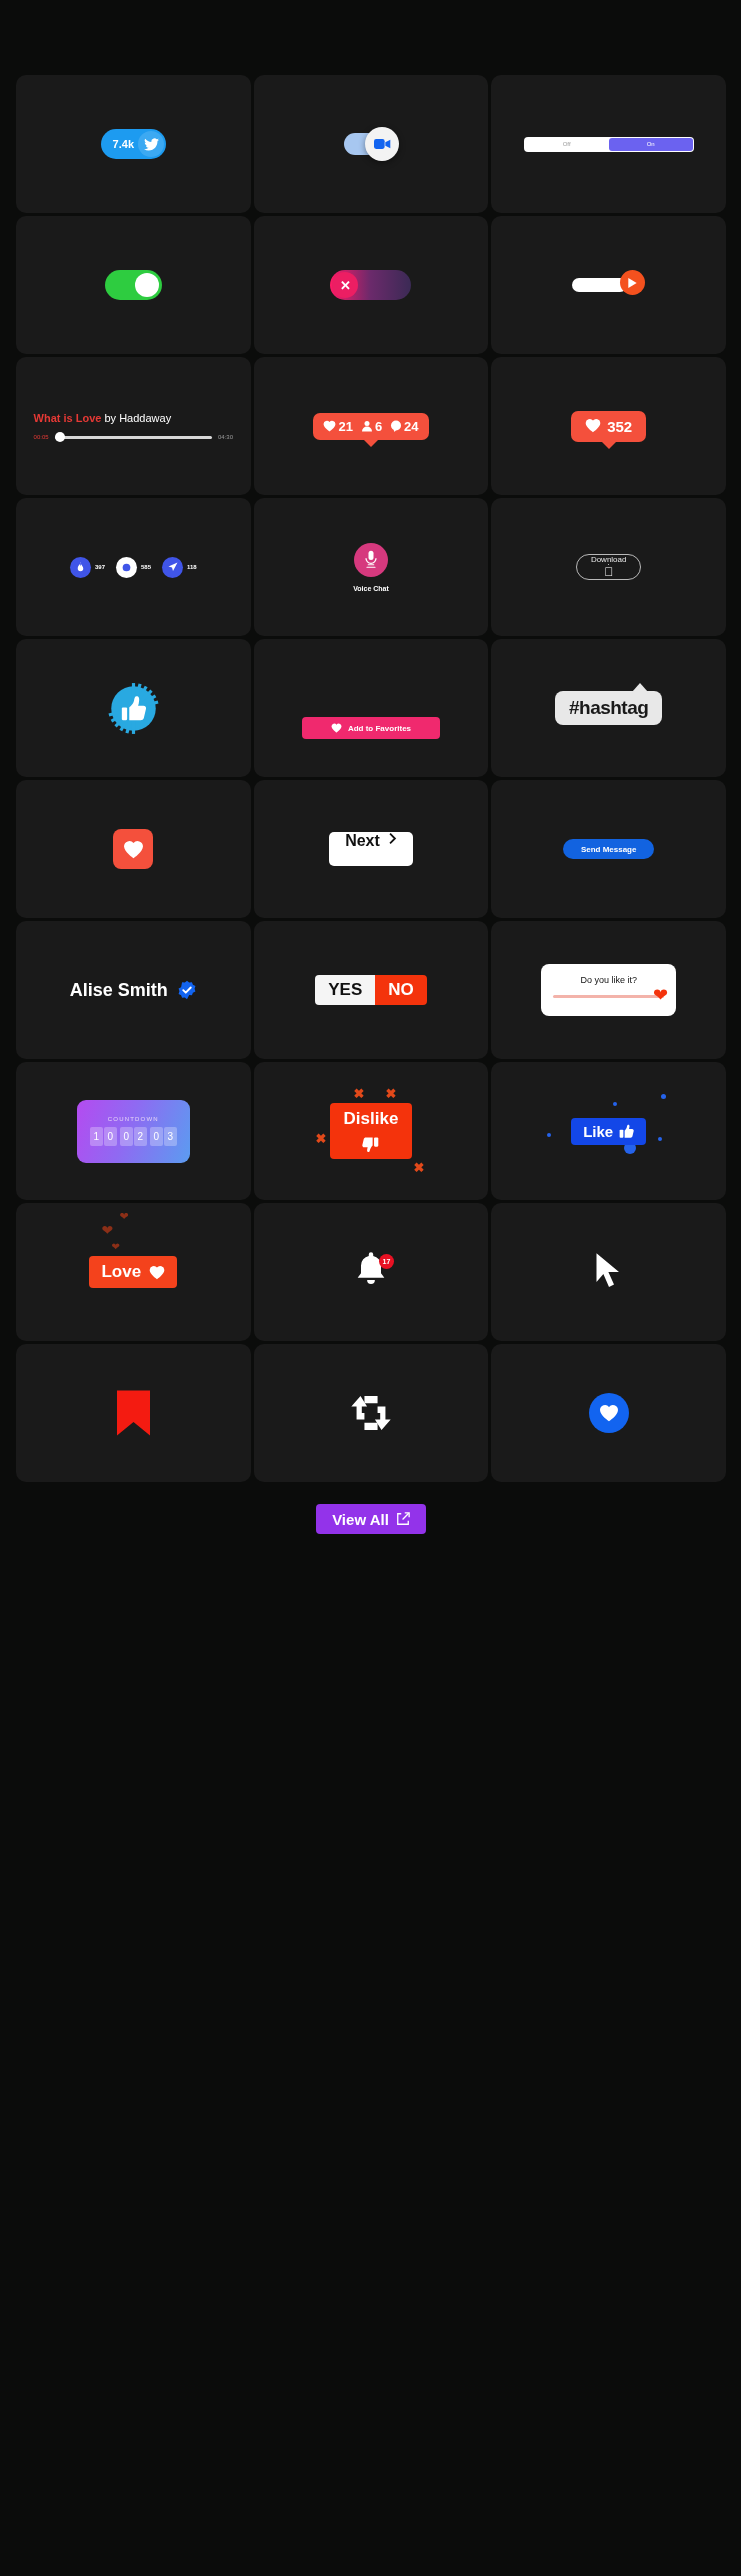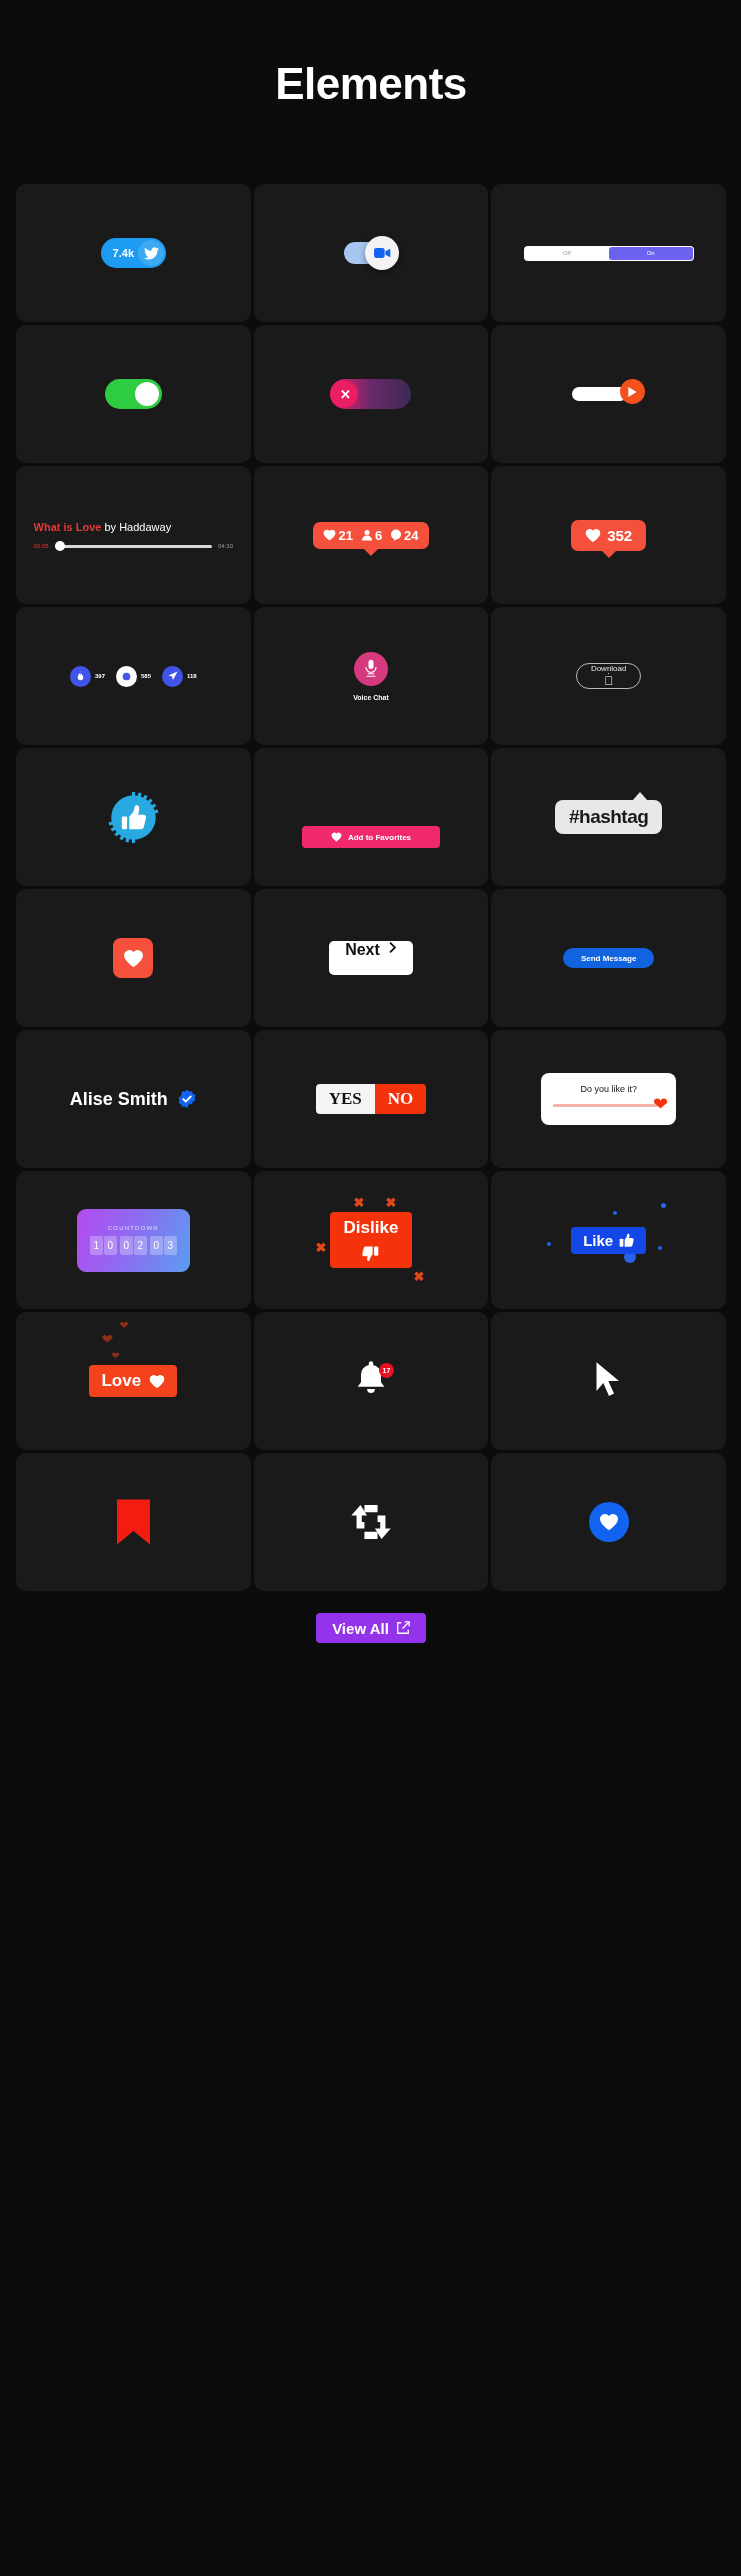--- a/index.html
+++ b/index.html
@@ -117,21 +117,21 @@
     background:#f4503c; border-radius:7px; padding:6px 10px; position:relative;
     display:flex; align-items:center; gap:8px;
   }
   .ig-tip .it { display:flex; align-items:center; gap:2px; color:#fff; font-size:13px; font-weight:600; }
   .ig-tip:after {
     content:''; position:absolute; bottom:-7px; left:50%; transform:translateX(-50%);
     border-left:8px solid transparent; border-right:8px solid transparent; border-top:8px solid #f4503c;
   }
   .like-tip {
     background:#f4503c; border-radius:7px; padding:7px 14px; position:relative;
-    display:flex; align-items:center; gap:6px; color:#fff; font-size:15px; font-weight:600;
+    display:flex; align-items:flex-start; gap:6px; color:#fff; font-size:15px; font-weight:600;
   }
   .like-tip:after {
     content:''; position:absolute; bottom:-7px; left:50%; transform:translateX(-50%);
     border-left:8px solid transparent; border-right:8px solid transparent; border-top:8px solid #f4503c;
   }
   
   .counters { display:flex; align-items:center; gap:11px; }
   .counters .grp { display:flex; align-items:center; gap:4px; }
   .cbubble { width:21px; height:21px; border-radius:50%; display:flex; align-items:center; justify-content:center; }
   .cbubble.blue { background:#4055e8; }
@@ -169,21 +169,21 @@
     display:flex; align-items:flex-start; gap:8px; color:#111; font-size:16px; font-weight:600;
   }
   .send-btn {
     background:#1263e0; border-radius:13px; height:20px; padding:0 18px;
     display:flex; align-items:center; color:#fff; font-size:8px; font-weight:700;
   }
   
   .verified-name { display:flex; align-items:center; gap:9px; }
   .verified-name .nm { color:#fff; font-size:18px; font-weight:700; }
   .vcheck { width:20px; height:20px; }
-  .yesno { display:flex; border-radius:4px; overflow:hidden;font-family:Liberation Serif, serif; }
+  .yesno { display:flex; border-radius:4px; overflow:hidden; }
   .yesno .y { background:#f5f5f5; color:#111; font-size:17px; font-weight:700; padding:5px 13px; }
   .yesno .n { background:#f4330c; color:#fff; font-size:17px; font-weight:700; padding:5px 13px; }
   .dyl {
     background:#fff; border-radius:8px; width:135px; padding:11px 12px 18px;
   }
   .dyl .q { color:#111; font-size:9px; text-align:center; margin-bottom:10px; }
   .dyl .sl { height:3px; background:#f3b3aa; border-radius:2px; position:relative; }
   .dyl .sl .hb { position:absolute; right:-4px; top:-9px; color:#f4330c; font-size:18px; line-height:18px; }
   
   .countdown {
@@ -226,21 +226,20 @@
   .view-all {
     background:#9333ea; border-radius:4px; height:30px; padding:0 16px;
     display:flex; align-items:center; gap:7px; color:#fff; font-size:15px; font-weight:600;
   }
 </style>
 </head>
 <body>
 
 <div class="page">
 
-  <h1 class="page-title">Elements</h1>
 
   <div class="grid">
 
     <div class="card">
       <div class="tw-pill">
         <span class="num">7.4k</span>
         <span class="tw-knob">
           <svg width="15" height="13" viewBox="0 0 24 20" fill="#fff">
               <path d="M24 2.4c-.9.4-1.8.7-2.8.8 1-.6 1.8-1.6 2.2-2.7-1 .6-2 1-3.1 1.2A4.9 4.9 0 0 0 11.9 6c-4-.2-7.6-2.1-10-5.1a4.9 4.9 0 0 0 1.5 6.6c-.8 0-1.6-.2-2.2-.6 0 2.4 1.7 4.4 4 4.8-.8.2-1.5.3-2.3.1.6 2 2.5 3.4 4.6 3.5A9.9 9.9 0 0 1 0 17.4 14 14 0 0 0 7.5 19.6c9.1 0 14-7.5 14-14v-.7c1-.7 1.8-1.6 2.5-2.5z"></path>
             </svg>

